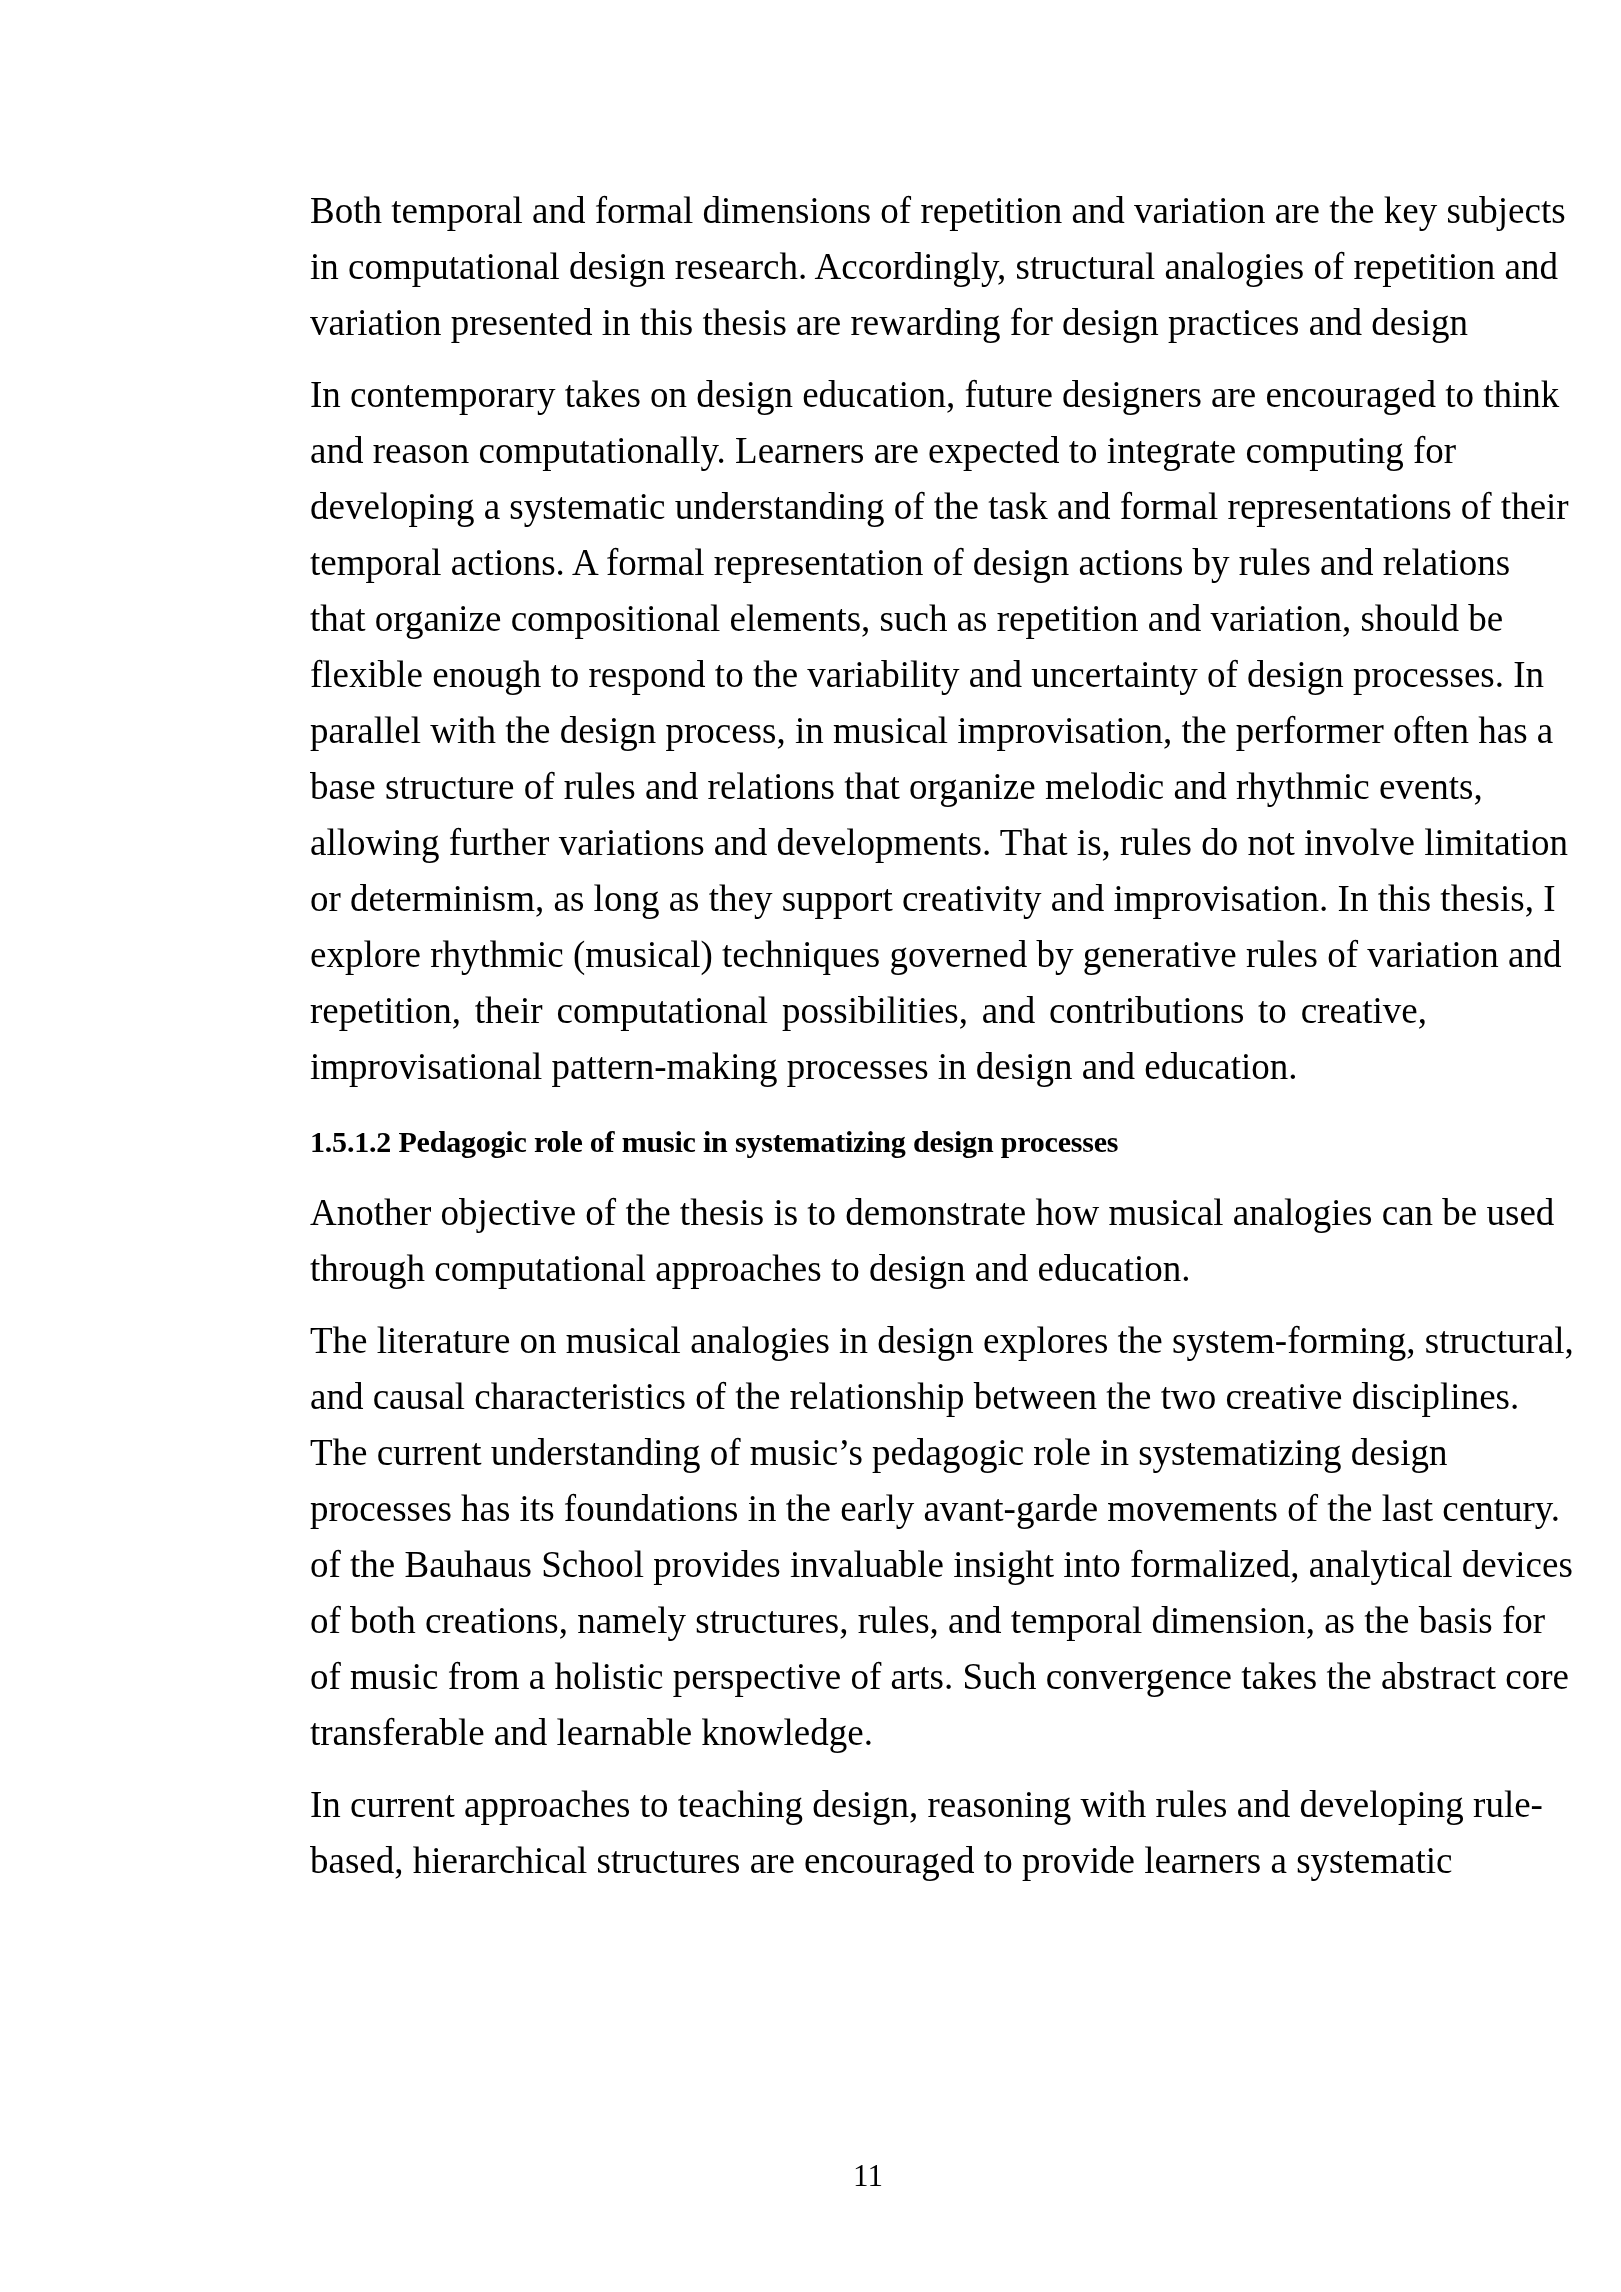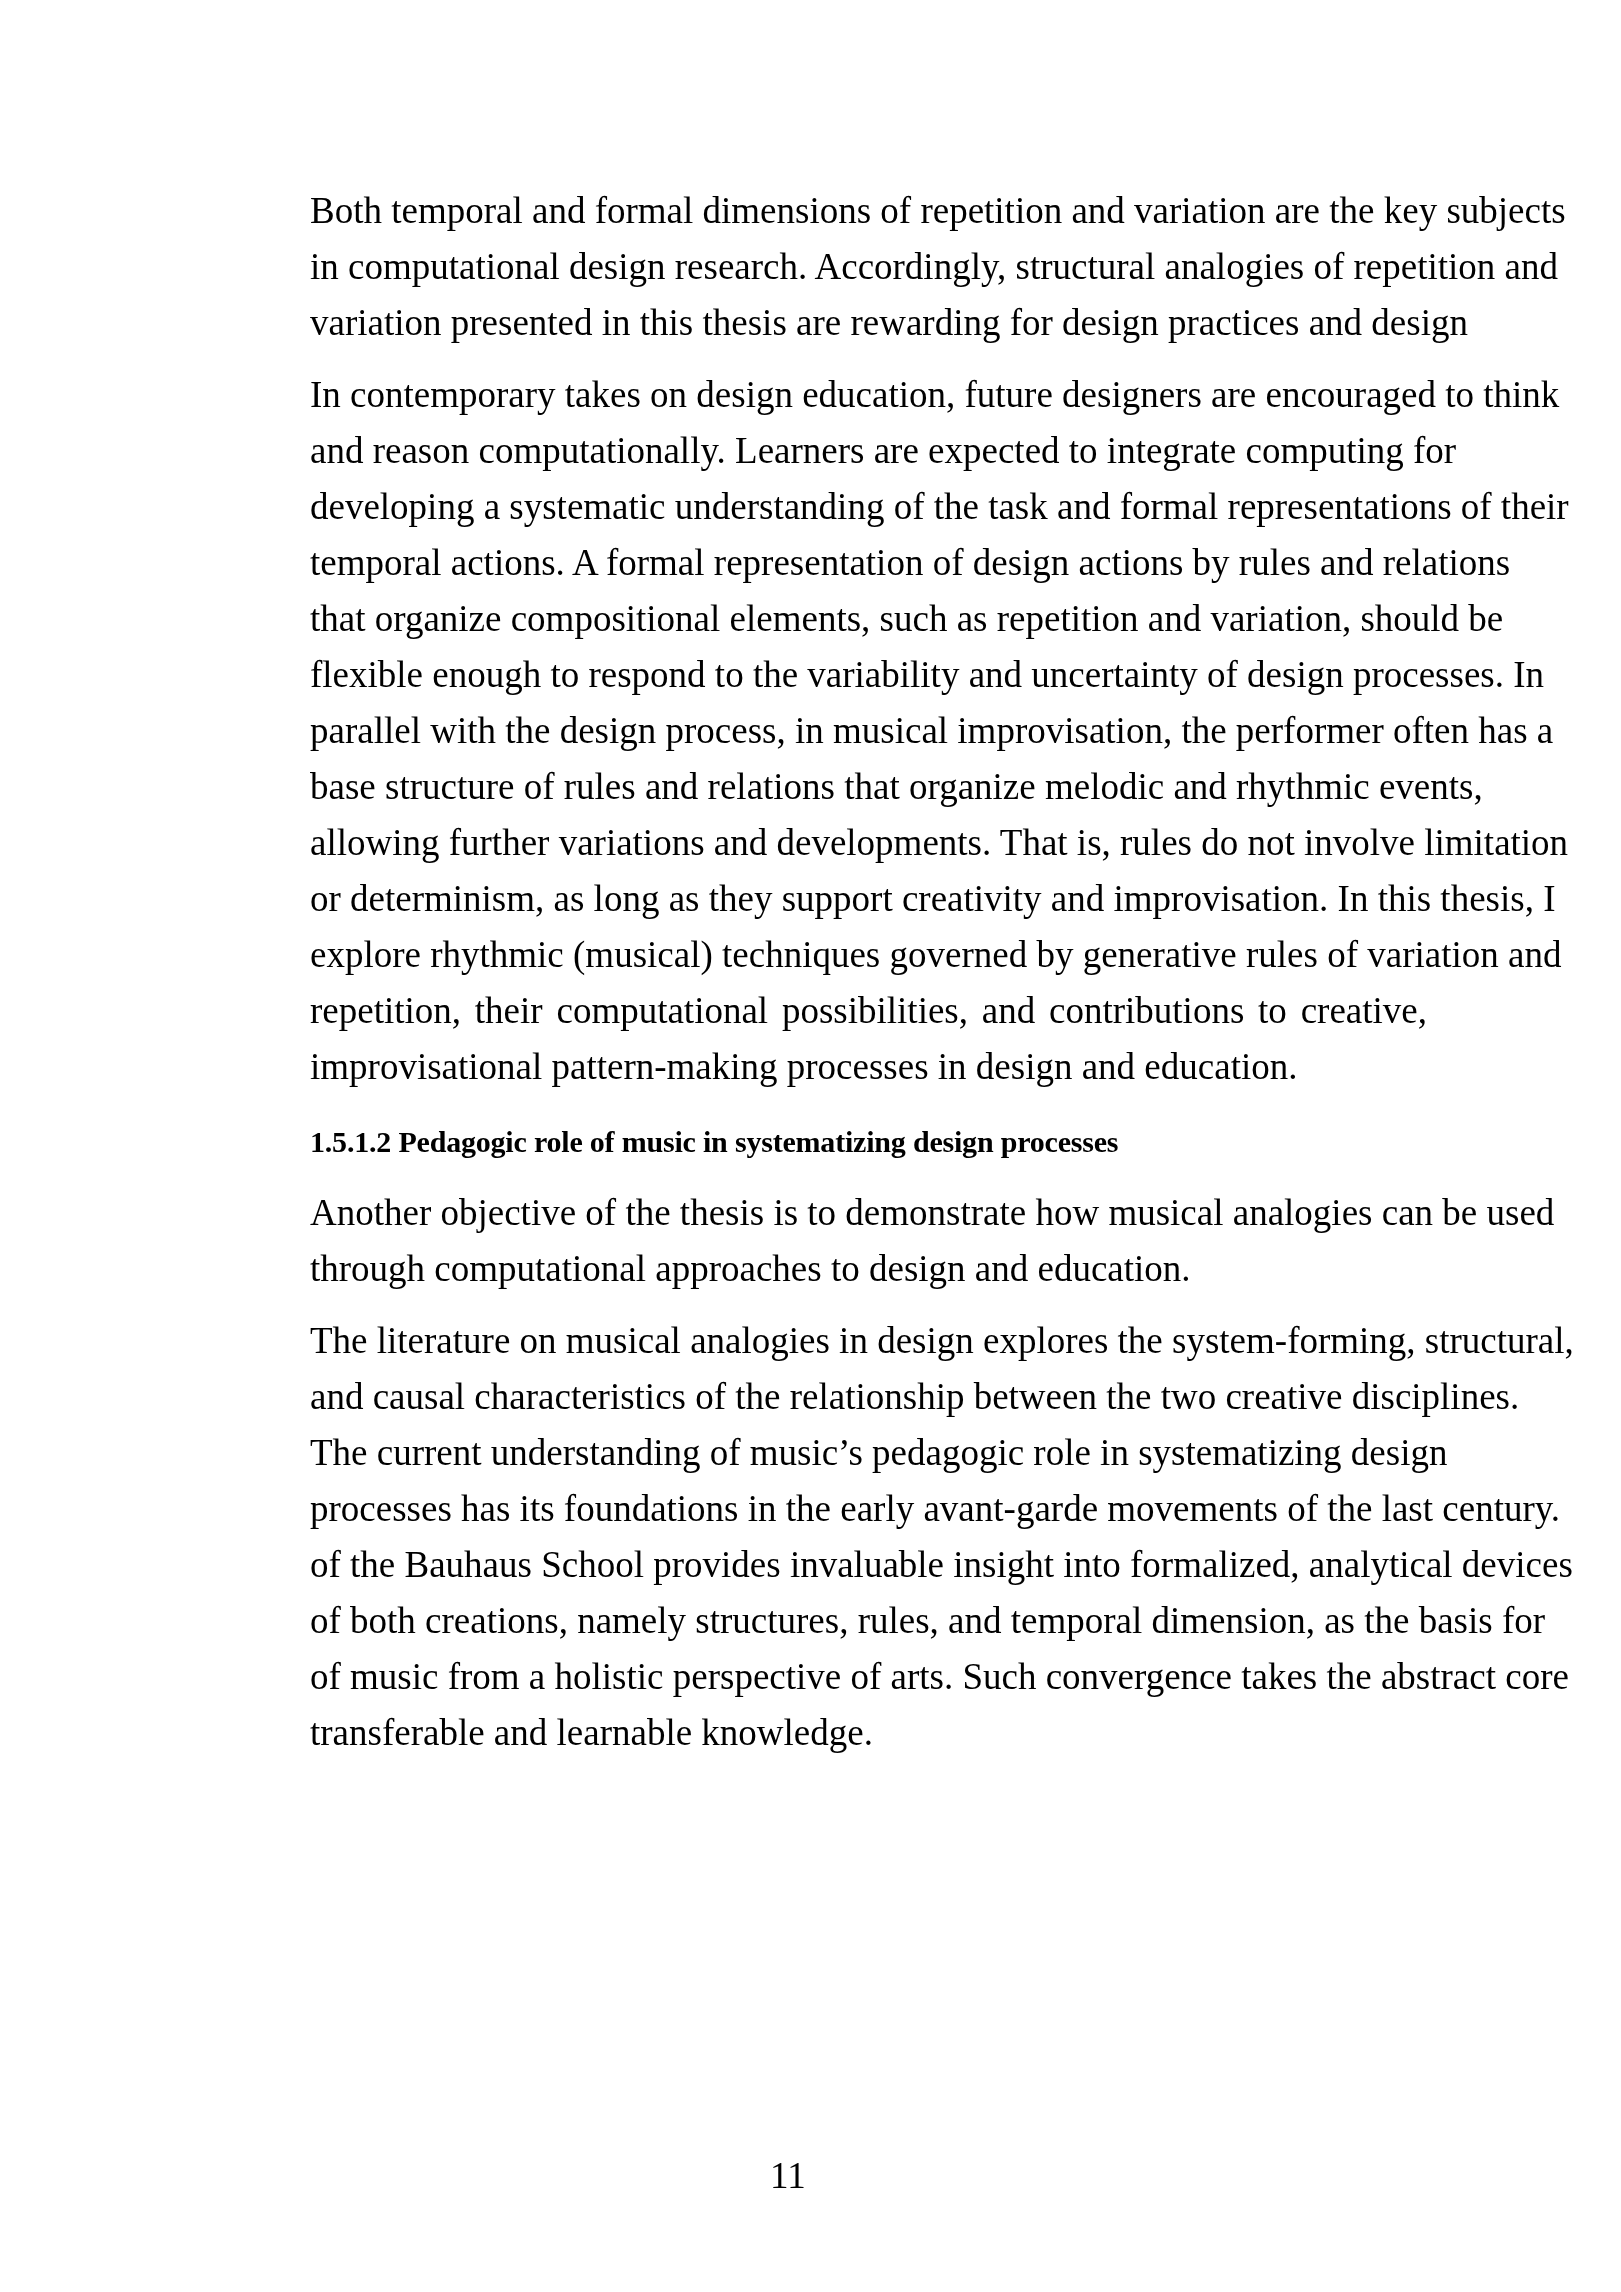--- a/index.html
+++ b/index.html
@@ -53,21 +53,22 @@
     font-size: 30px;
     font-weight: bold;
     white-space: nowrap;
     letter-spacing: -0.2px;
   }
   .page-number {
     position: absolute;
     left: 770px;
     width: 196px;
     top: 2156px;
-    font-size: 37px;
+    text-align: center;
+    font-size: 31px;
     line-height: 39px;
   }
 </style>
 </head>
 <body>
 
 <div class="page">
   <div class="text-block">
 
     <p class="para">
@@ -103,18 +104,22 @@
       <span class="line">The literature on musical analogies in design explores the system-forming, structural,</span>
       <span class="line">and causal characteristics of the relationship between the two creative disciplines.</span>
       <span class="line">The current understanding of music’s pedagogic role in systematizing design</span>
       <span class="line">processes has its foundations in the early avant-garde movements of the last century.</span>
       <span class="line">of the Bauhaus School provides invaluable insight into formalized, analytical devices</span>
       <span class="line">of both creations, namely structures, rules, and temporal dimension, as the basis for</span>
       <span class="line">of music from a holistic perspective of arts. Such convergence takes the abstract core</span>
       <span class="line last">transferable and learnable knowledge.</span>
     </p>
 
+    <p class="para">
+      <span class="line">In current approaches to teaching design, reasoning with rules and developing rule-</span>
+      <span class="line">based, hierarchical structures are encouraged to provide learners a systematic</span>
+    </p>
 
   </div>
 
   <div class="page-number">11</div>
 </div>
 
 
 </body></html>

